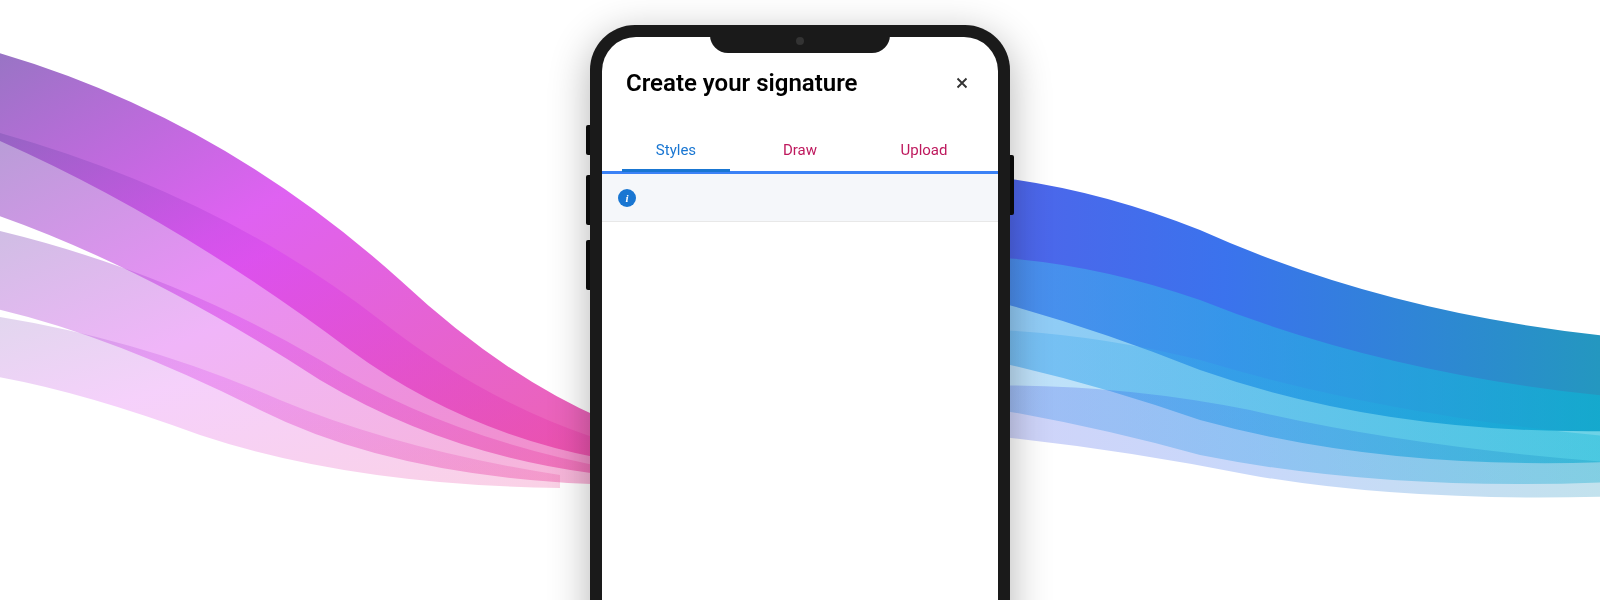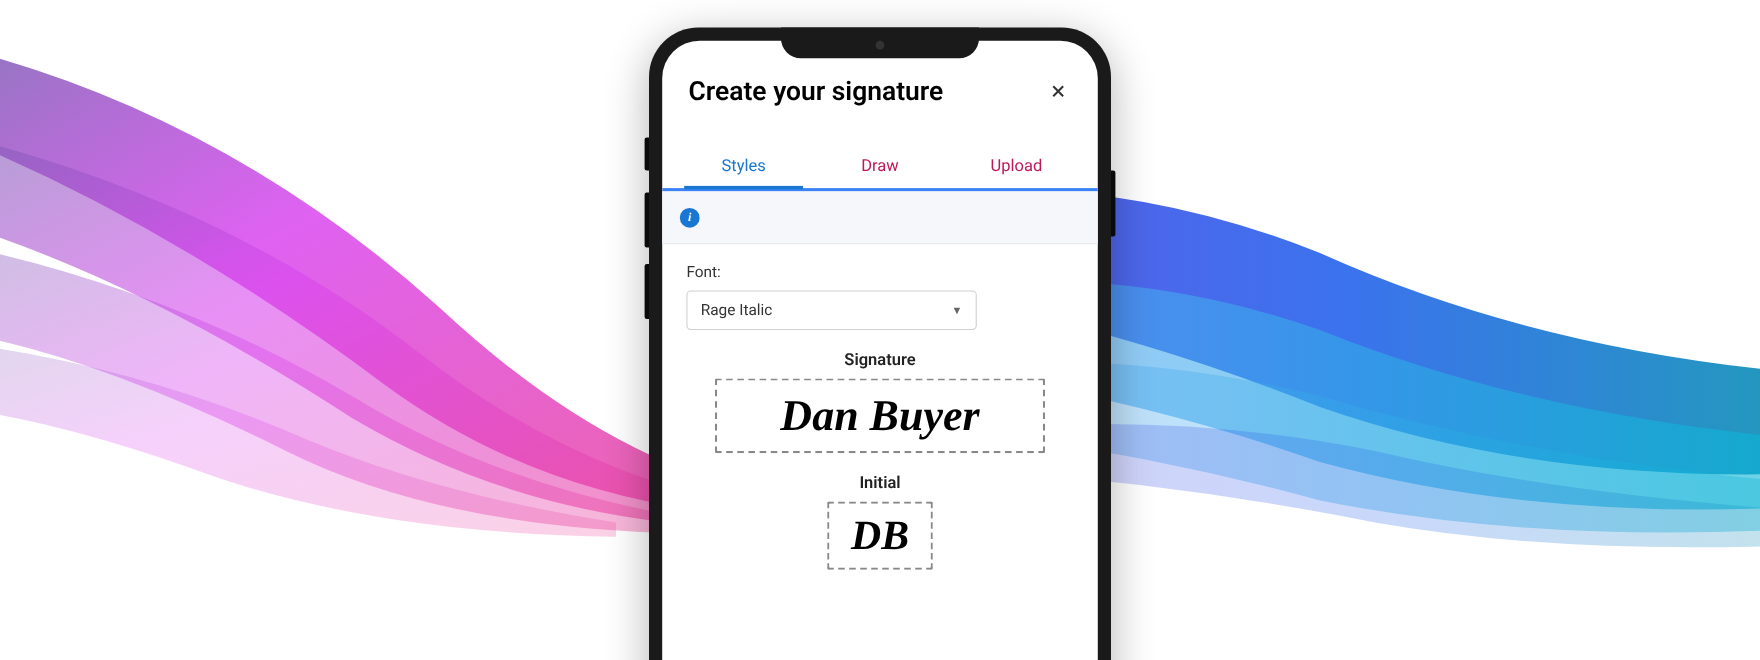--- a/index.html
+++ b/index.html
@@ -291,36 +291,15 @@
     <div class="tabs">
       <div class="tab active">Styles</div>
       <div class="tab">Draw</div>
       <div class="tab">Upload</div>
     </div>
 
     <div class="info-banner">
       <div class="info-icon">i</div>
     </div>
 
-    <div class="content">
-      <div class="font-label">Font:</div>
-      <div class="font-select">
-        <span>Rage Italic</span>
-        <span class="caret">▼</span>
-      </div>
-
-      <div class="sig-section">
-        <div class="sig-label">Signature</div>
-        <div class="sig-box">
-          <div class="sig-text">Dan Buyer</div>
-        </div>
-      </div>
-
-      <div class="sig-section">
-        <div class="sig-label">Initial</div>
-        <div class="sig-box small">
-          <div class="sig-text sm">DB</div>
-        </div>
-      </div>
-    </div>
 
   </div>
 </div>
 
 </body></html>

